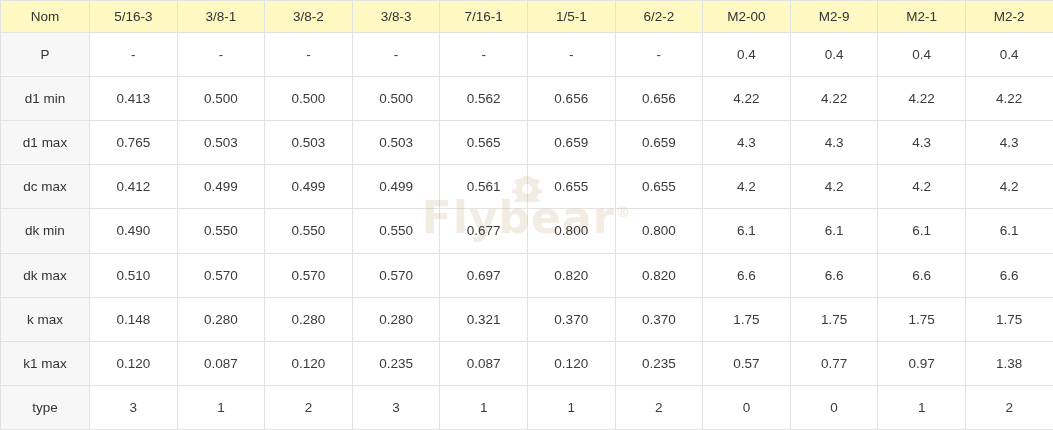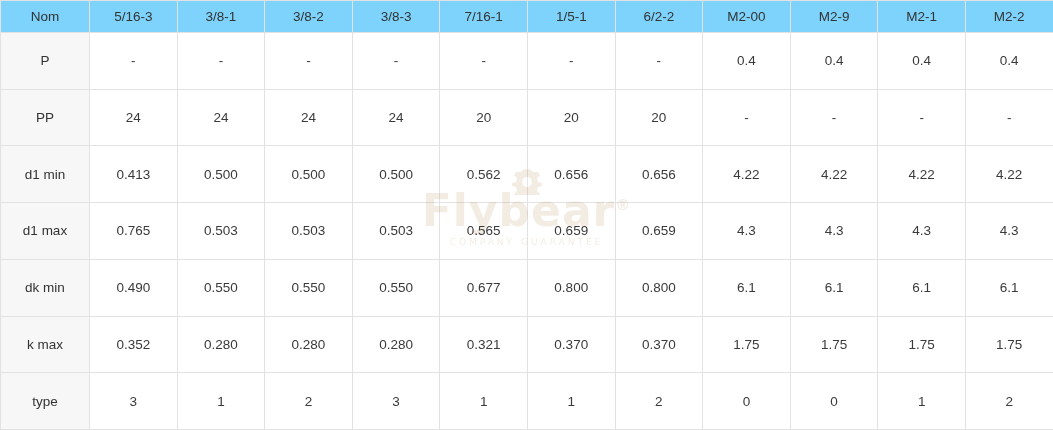--- a/index.html
+++ b/index.html
@@ -31,21 +31,21 @@
     vertical-align: middle;
     font-size: 13.5px;
     font-weight: normal;
     color: #3a3a3a;
     padding: 0 2px;
     background: transparent;
     position: relative;
     z-index: 2;
   }
   table.spec thead th {
-    background: #7dd3fc;
+    background: #fef9c3;
     color: #333333;
     font-size: 13.5px;
     height: 31px;
   }
   table.spec tbody tr td:first-child {
     background: #f7f7f7;
     color: #333333;
   }
   table.spec tbody td {
     height: 33px;
@@ -99,21 +99,20 @@
 
 <div id="spec-table-wrap">
 
   <div class="watermark">
     <div class="watermark-inner">
       <svg class="wm-gear" viewBox="0 0 40 28">
         <path d="M20 2c-3 0-5 1-6 3h-5l-2 3 3 3-1 4-4 1v3l4 1 1 4-3 3 2 3h5c1 2 3 3 6 3s5-1 6-3h5l2-3-3-3 1-4 4-1v-3l-4-1-1-4 3-3-2-3h-5c-1-2-3-3-6-3z" fill="#b9935a"></path>
         <circle cx="20" cy="15" r="5" fill="#ffffff"></circle>
       </svg>
       <div class="wm-text"><span>Flybear</span><span class="wm-reg">®</span></div>
-      <div class="wm-sub">COMPANY GUARANTEE</div>
     </div>
   </div>
 
   <table class="spec">
     <colgroup id="colgroup">
         <col class="label-col">
         <col class="data-col">
         <col class="data-col">
         <col class="data-col">
         <col class="data-col">
@@ -150,34 +149,20 @@
           <td>-</td>
           <td>-</td>
           <td>-</td>
           <td>-</td>
           <td>0.4</td>
           <td>0.4</td>
           <td>0.4</td>
           <td>0.4</td>
         </tr>
         <tr>
-          <td>PP</td>
-          <td>24</td>
-          <td>24</td>
-          <td>24</td>
-          <td>24</td>
-          <td>20</td>
-          <td>20</td>
-          <td>20</td>
-          <td>-</td>
-          <td>-</td>
-          <td>-</td>
-          <td>-</td>
-        </tr>
-        <tr>
           <td>d1 min</td>
           <td>0.413</td>
           <td>0.500</td>
           <td>0.500</td>
           <td>0.500</td>
           <td>0.562</td>
           <td>0.656</td>
           <td>0.656</td>
           <td>4.22</td>
           <td>4.22</td>
@@ -192,48 +177,90 @@
           <td>0.503</td>
           <td>0.565</td>
           <td>0.659</td>
           <td>0.659</td>
           <td>4.3</td>
           <td>4.3</td>
           <td>4.3</td>
           <td>4.3</td>
         </tr>
         <tr>
+          <td>dc max</td>
+          <td>0.412</td>
+          <td>0.499</td>
+          <td>0.499</td>
+          <td>0.499</td>
+          <td>0.561</td>
+          <td>0.655</td>
+          <td>0.655</td>
+          <td>4.2</td>
+          <td>4.2</td>
+          <td>4.2</td>
+          <td>4.2</td>
+        </tr>
+        <tr>
           <td>dk min</td>
           <td>0.490</td>
           <td>0.550</td>
           <td>0.550</td>
           <td>0.550</td>
           <td>0.677</td>
           <td>0.800</td>
           <td>0.800</td>
           <td>6.1</td>
           <td>6.1</td>
           <td>6.1</td>
           <td>6.1</td>
         </tr>
         <tr>
+          <td>dk max</td>
+          <td>0.510</td>
+          <td>0.570</td>
+          <td>0.570</td>
+          <td>0.570</td>
+          <td>0.697</td>
+          <td>0.820</td>
+          <td>0.820</td>
+          <td>6.6</td>
+          <td>6.6</td>
+          <td>6.6</td>
+          <td>6.6</td>
+        </tr>
+        <tr>
           <td>k max</td>
-          <td>0.352</td>
+          <td>0.148</td>
           <td>0.280</td>
           <td>0.280</td>
           <td>0.280</td>
           <td>0.321</td>
           <td>0.370</td>
           <td>0.370</td>
           <td>1.75</td>
           <td>1.75</td>
           <td>1.75</td>
           <td>1.75</td>
         </tr>
         <tr>
+          <td>k1 max</td>
+          <td>0.120</td>
+          <td>0.087</td>
+          <td>0.120</td>
+          <td>0.235</td>
+          <td>0.087</td>
+          <td>0.120</td>
+          <td>0.235</td>
+          <td>0.57</td>
+          <td>0.77</td>
+          <td>0.97</td>
+          <td>1.38</td>
+        </tr>
+        <tr>
           <td>type</td>
           <td>3</td>
           <td>1</td>
           <td>2</td>
           <td>3</td>
           <td>1</td>
           <td>1</td>
           <td>2</td>
           <td>0</td>
           <td>0</td>

